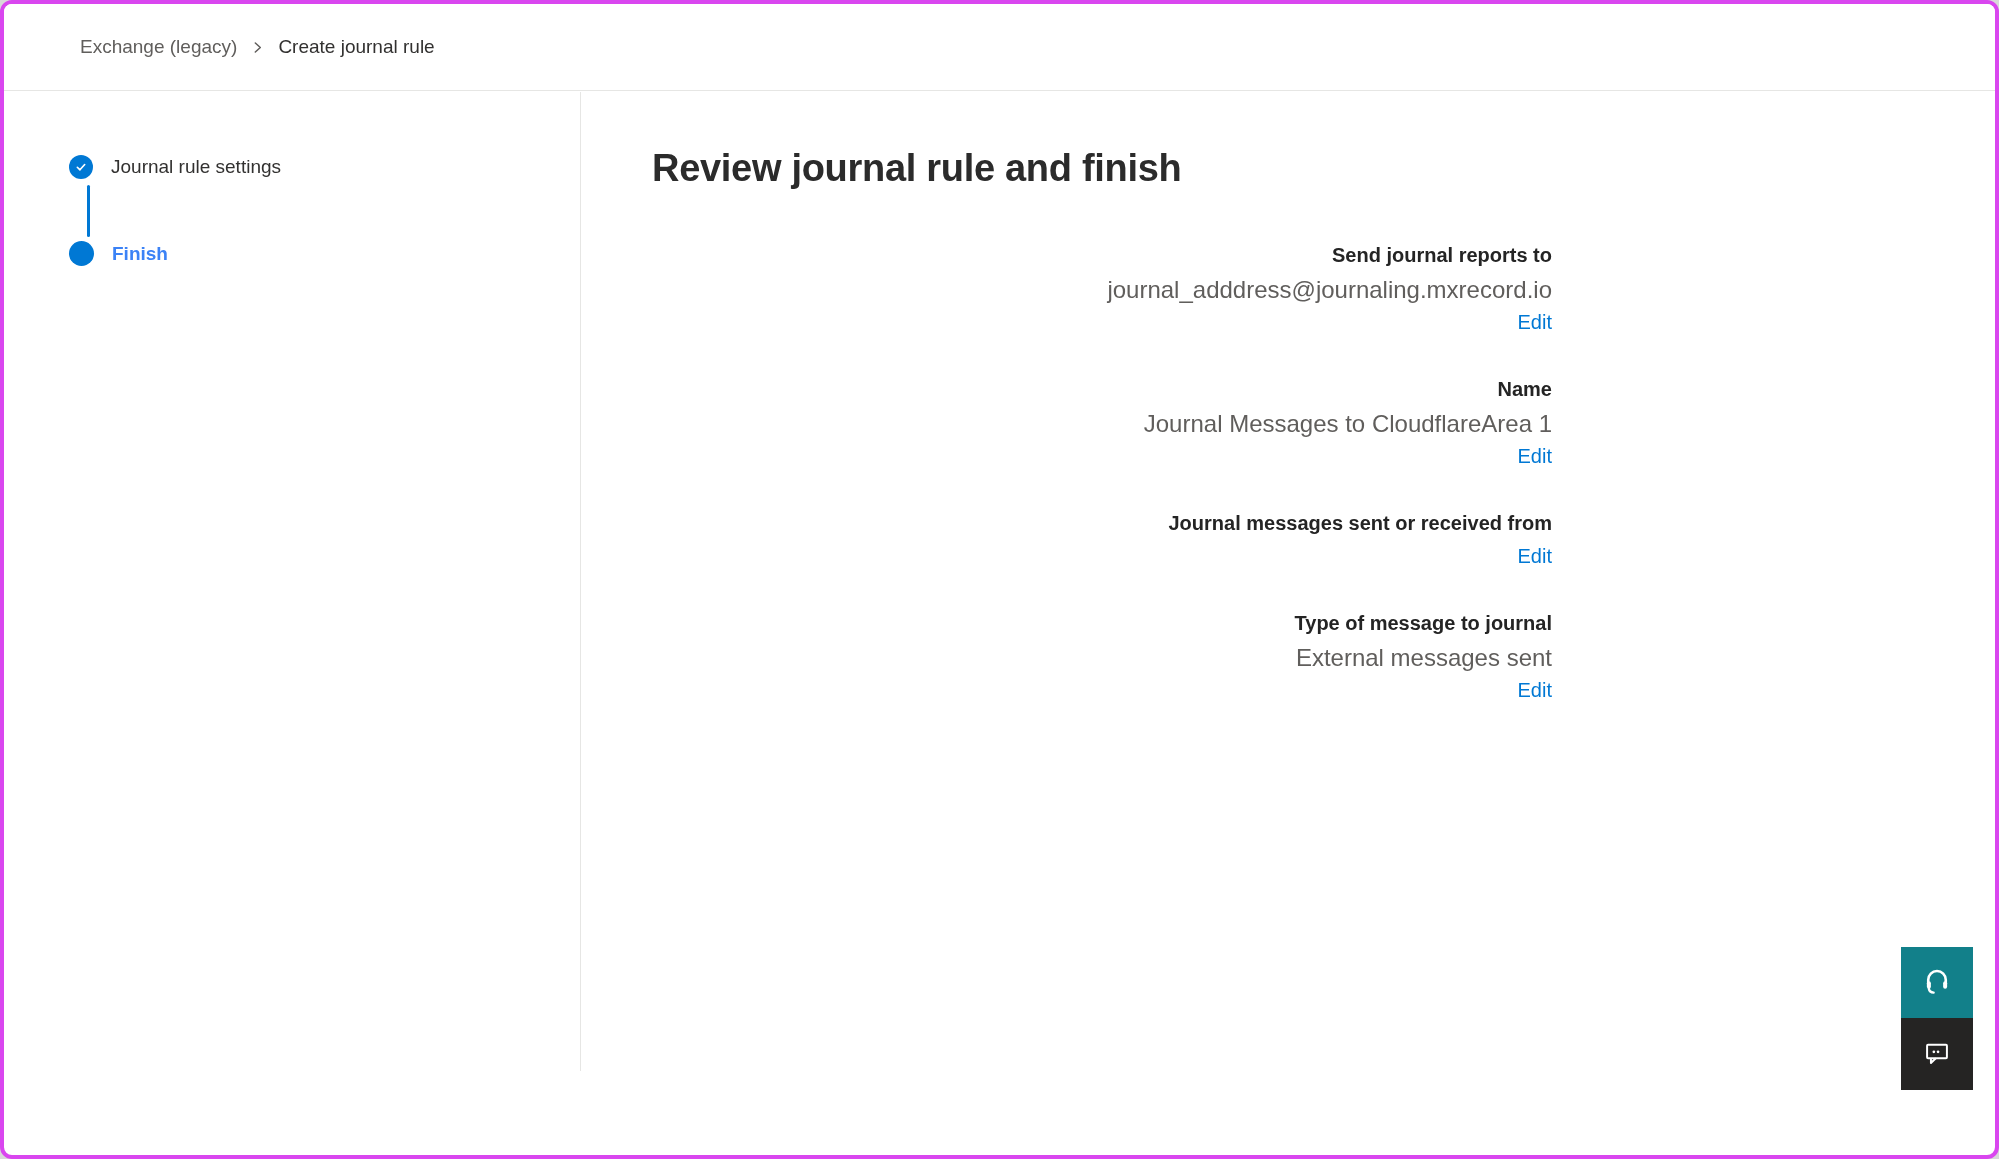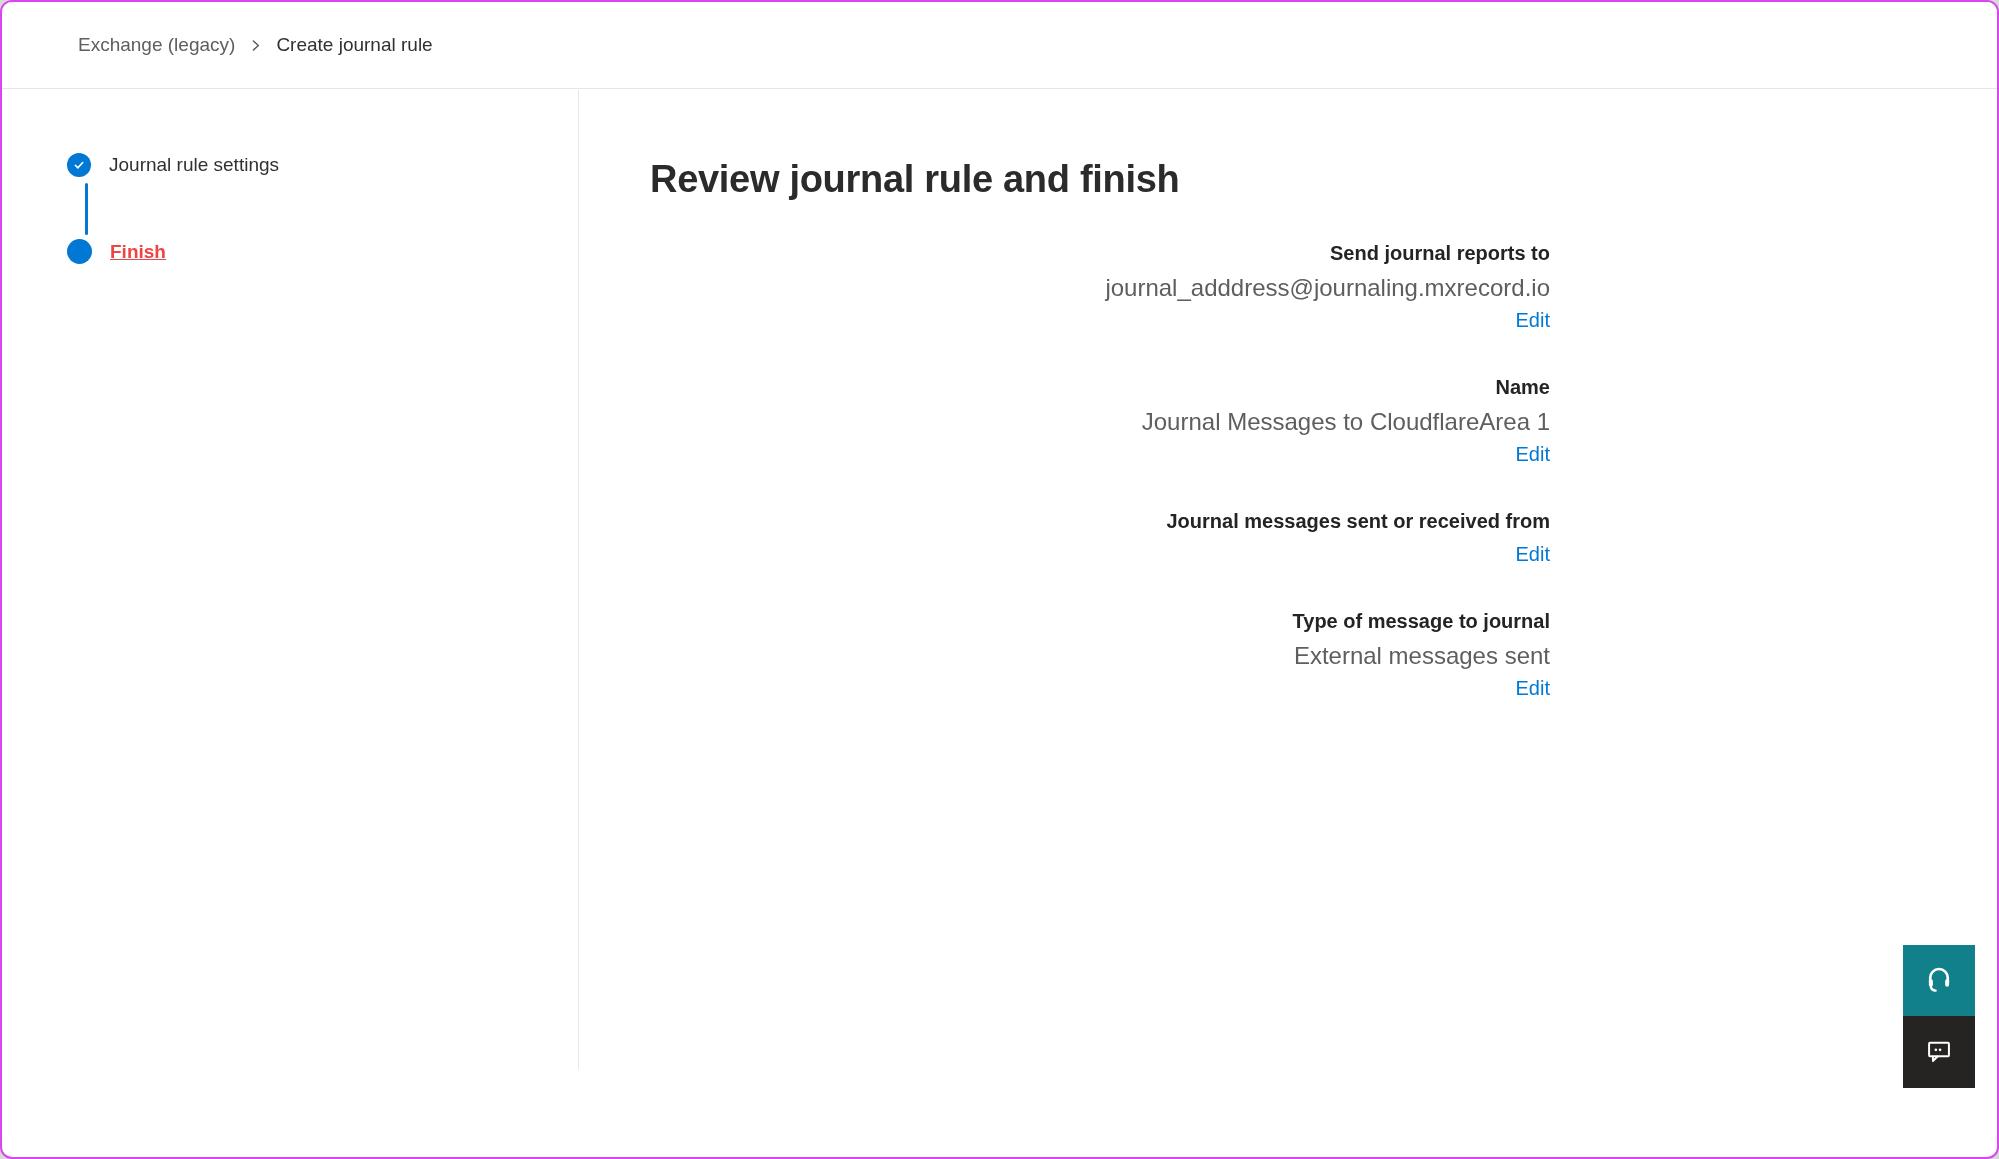--- a/index.html
+++ b/index.html
@@ -11,21 +11,21 @@
     background: #d8d8d8;
     font-family: "Liberation Sans", "DejaVu Sans", sans-serif;
   }
   * { box-sizing: border-box; }
 
   .window {
     position: relative;
     width: 1999px;
     height: 1159px;
     background: #ffffff;
-    border: 2px solid #d946ef;
+    border: 4px solid #d946ef;
     border-radius: 12px;
     overflow: hidden;
   }
 
   
   .topbar {
     position: absolute;
     top: 0; left: 0; right: 0;
     height: 87px;
     background: #ffffff;
@@ -84,43 +84,42 @@
   }
   .step-dot.filled { width: 25px; height: 25px; }
   .step-label {
     margin-left: 18px;
     font-size: 19px;
     color: #323130;
     line-height: 25px;
   }
   .step-finish .step-label {
     font-weight: 700;
-    color: #ef4444;
-    text-decoration: underline;
+    color: #3b82f6;
   }
   .step-connector {
     position: absolute;
     left: 83px;
     top: 93px;
     width: 3px;
     height: 52px;
     background: #0078d4;
     border-radius: 2px;
   }
 
   
   .main {
     position: absolute;
     left: 648px;
     top: 88px;
     width: 1000px;
   }
   .page-title {
     position: absolute;
-    top: 68px;
+    top: 55px;
     left: 0;
     margin: 0;
     font-size: 38px;
     font-weight: 700;
     color: #2b2b2b;
     letter-spacing: -0.3px;
     white-space: nowrap;
   }
   .sections {
     position: absolute;

